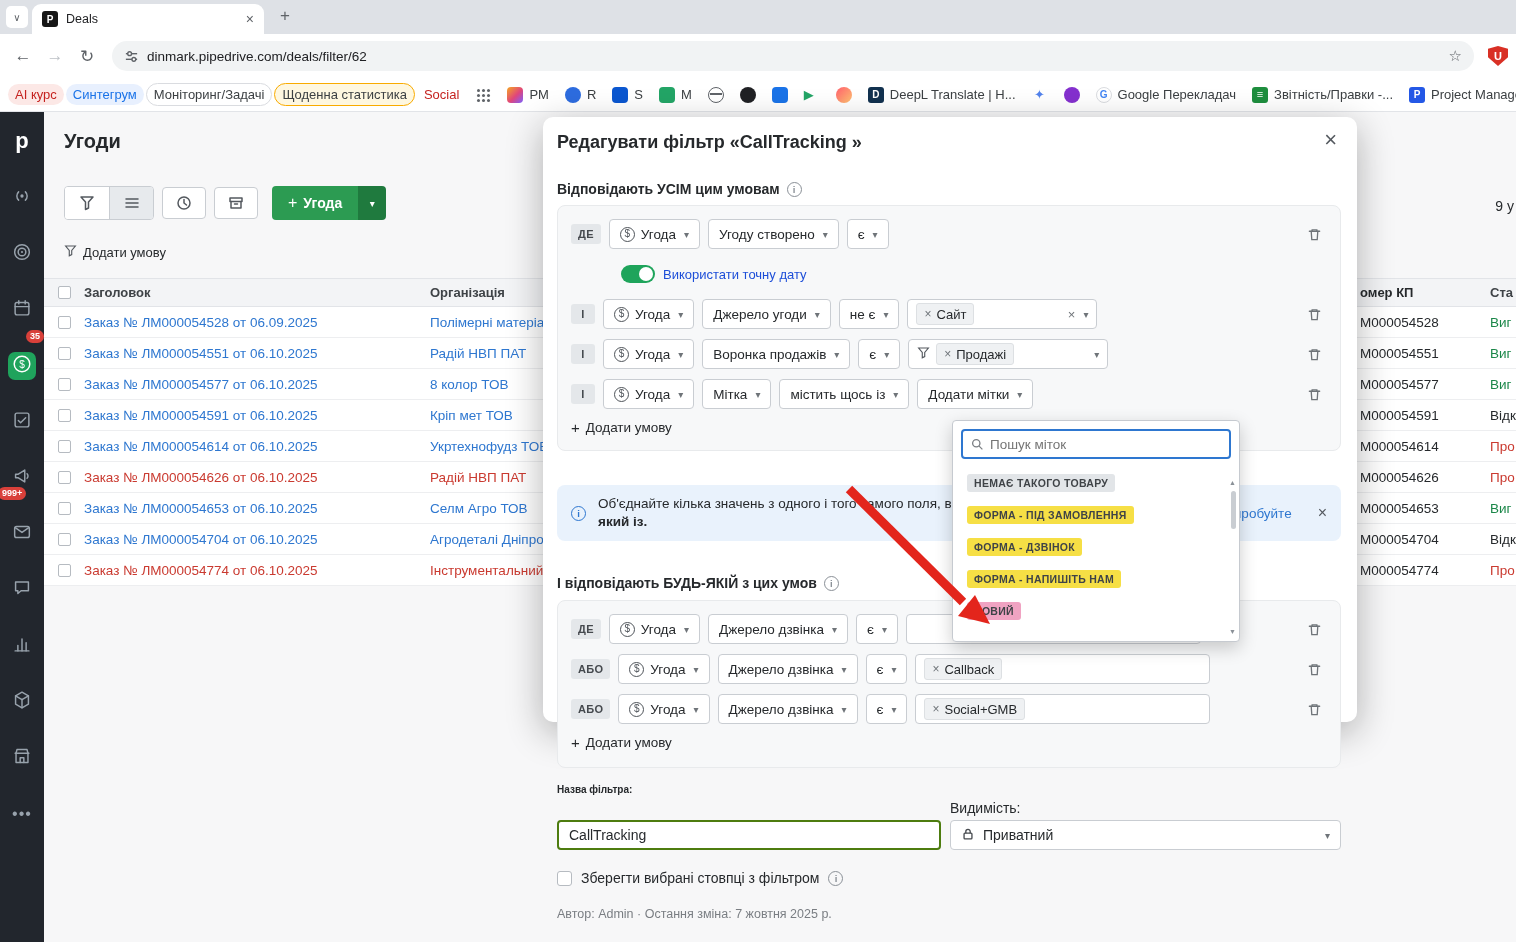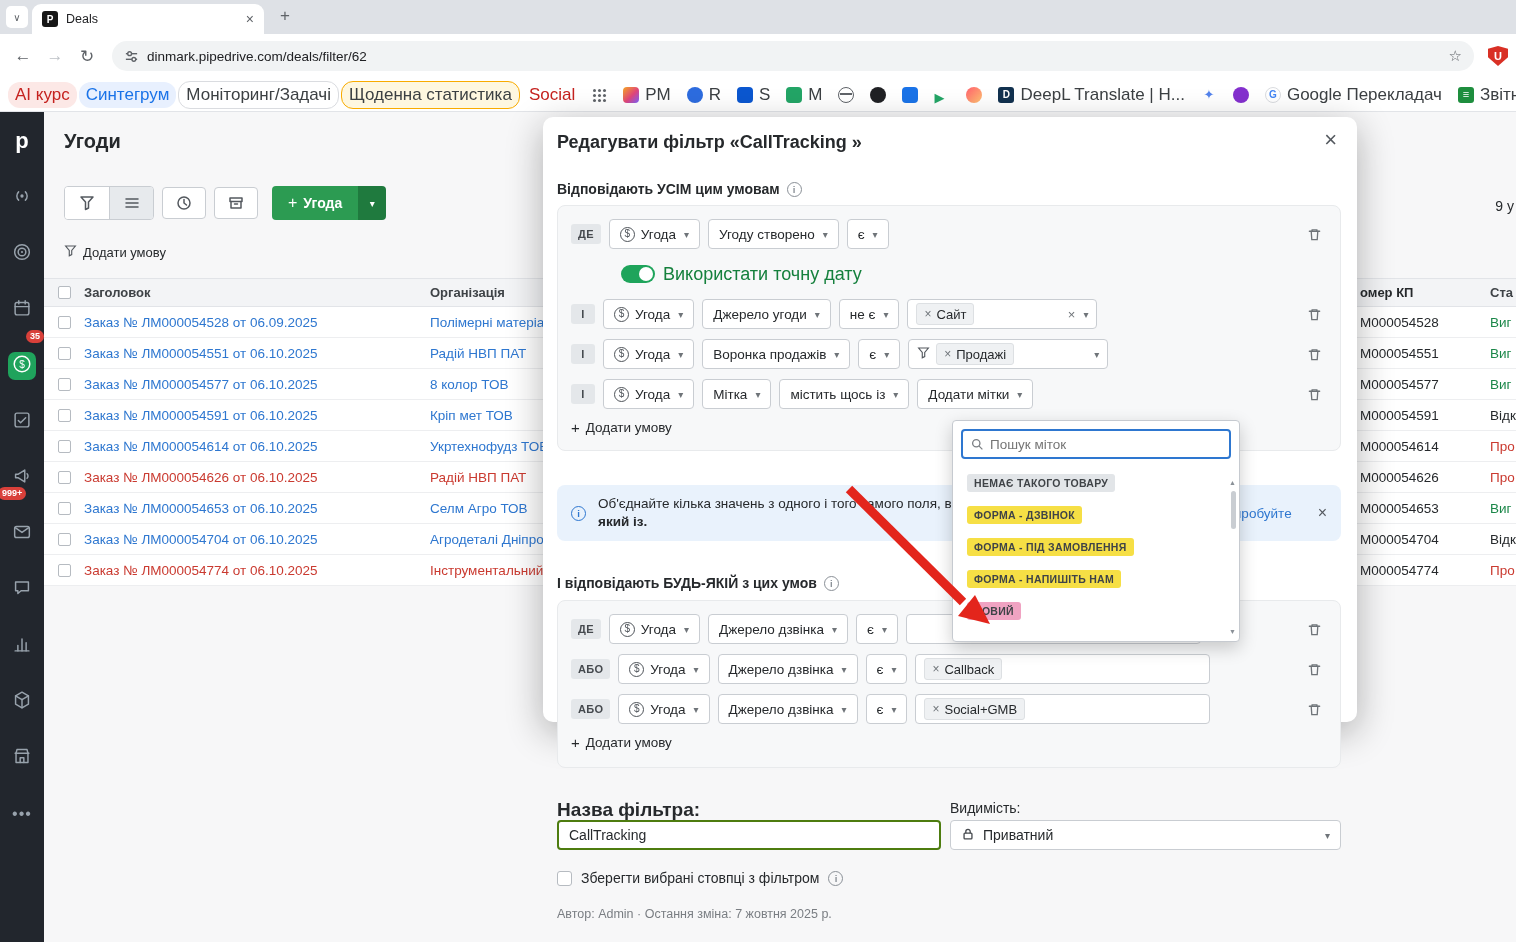--- a/index.html
+++ b/index.html
@@ -18,21 +18,21 @@
 
   .toolbar { position:absolute; left:0; top:34px; right:0; height:44px; background:#fff; display:flex; align-items:center; padding:0 8px; gap:2px; }
   .navbtn { width:30px; height:30px; display:flex; align-items:center; justify-content:center; font-size:17px; color:#5F6368; }
   .navbtn.disabled { color:#BDC1C6; }
   .omnibox { flex:1; height:30px; background:#F1F3F4; border-radius:15px; display:flex; align-items:center; gap:8px; padding:0 12px; margin:0 8px; }
   .url { flex:1; font-size:13.5px; color:#202124; white-space:nowrap; overflow:hidden; }
   .star { color:#5F6368; font-size:15px; }
   .ext-shield { width:20px; height:20px; background:#D93025; color:#fff; font-size:11px; font-weight:bold; display:flex; align-items:center; justify-content:center; clip-path:polygon(50% 0,100% 14%,100% 56%,50% 100%,0 56%,0 14%); flex:none; margin-left:4px; }
 
   .bookmarks { position:absolute; left:0; top:78px; right:0; height:34px; background:#fff; border-bottom:1px solid #E2E4E8; display:flex; align-items:center; padding:0 8px; gap:2px; overflow:hidden; }
-  .bm { display:flex; align-items:center; gap:6px; font-size:17px; color:#3C4043; padding:3px 7px; border-radius:12px; white-space:nowrap; flex:none; }
+  .bm { display:flex; gap:6px; font-size:13px; color:#3C4043; padding:3px 7px; border-radius:12px; white-space:nowrap; flex:none; }
   .bm-label:empty { display:none; }
   .bm.v-chip-red { color:#C5221F; background:#FCE8E6; }
   .bm.v-chip-blue { color:#1A73E8; background:#E8F0FE; }
   .bm.v-chip-outline { border:1px solid #DADCE0; }
   .bm.v-chip-yellow { border:1px solid #F9AB00; background:#FEF7E0; }
   .bm.v-text-red { color:#C5221F; }
   .bicon { width:16px; height:16px; border-radius:4px; flex:none; position:relative; }
   .bicon.v-apps { background:none; }
   .bicon.v-apps::before { content:""; position:absolute; left:2px; top:2px; width:3px; height:3px; border-radius:50%; background:#5F6368;
     box-shadow:5px 0 #5F6368,10px 0 #5F6368,0 5px #5F6368,5px 5px #5F6368,10px 5px #5F6368,0 10px #5F6368,5px 10px #5F6368,10px 10px #5F6368; }
@@ -130,32 +130,32 @@
   .x::before { content:"×"; }
   .vf-x { margin-left:auto; color:#6F7479; font-size:13px; }
   .vf-x::before { content:"×"; }
   .vf-caret { color:#6F7479; font-size:10px; }
   .vf-caret::before { content:"▾"; }
   .trash { margin-left:auto; width:26px; height:26px; display:flex; align-items:center; justify-content:center; background:none; border:none; flex:none; }
   .trash svg { stroke:#6F7479; fill:none; stroke-width:1.4; stroke-linecap:round; }
   .date-input { width:196px; height:30px; border:1px solid #C9CDD2; border-radius:4px; padding:0 10px; font-size:13.5px; color:#26292C; background:#fff; font-family:inherit; }
   .tgl { width:34px; height:18px; border-radius:9px; background:#1EA45B; position:relative; margin-left:12px; flex:none; }
   .tgl::after { content:""; position:absolute; right:2px; top:2px; width:14px; height:14px; border-radius:50%; background:#fff; }
-  .tgl-label { font-size:18px; color:#15803d; }
+  .tgl-label { font-size:13px; color:#1d4ed8; }
   .add-link { display:flex; gap:6px; font-size:13.5px; color:#26292C; align-items:center; margin-top:4px; }
   .add-link::before { content:"+"; font-size:15px; color:#26292C; }
   .pipe-icon { flex:none; }
   .pipe-icon svg, .small-funnel svg { stroke:#54595F; fill:none; stroke-width:1.4; }
 
   #banner { position:absolute; left:14px; right:16px; top:368px; height:56px; background:#E9F2FC; border-radius:8px; display:flex; align-items:center; padding:0 14px; gap:12px; }
   .btext { font-size:13.5px; color:#26292C; line-height:18px; }
   .btry { margin-left:auto; color:#2E77D0; font-size:13.5px; white-space:nowrap; }
   .bclose { color:#54595F; font-size:16px; margin-left:14px; background:none; border:none; }
 
-  .fname-label { position:absolute; left:14px; top:682px; font-size:19px; font-weight:bold; }
+  .fname-label { position:absolute; left:14px; top:667px; font-size:10px; font-weight:bold; }
   .fname-input { position:absolute; left:14px; top:703px; width:384px; height:30px; border:2px solid #4d7c0f; border-radius:4px; padding:0 10px; font-size:14px; color:#26292C; font-family:inherit; }
   .vis-label { position:absolute; left:407px; top:683px; font-size:14px; font-weight:normal; }
   .vis-select { position:absolute; left:407px; right:16px; top:703px; height:30px; border:1px solid #C9CDD2; border-radius:4px; display:flex; align-items:center; gap:8px; padding:0 10px; font-size:14px; background:#fff; }
   .vis-select svg { stroke:#45494E; fill:none; stroke-width:1.5; }
   .vis-caret { margin-left:auto; color:#6F7479; font-size:10px; }
   .vis-caret::before { content:"▾"; }
   .savecols { position:absolute; left:14px; top:753px; display:flex; gap:9px; align-items:center; font-size:14px; color:#26292C; }
   .cb-lg { width:15px; height:15px; border:1.5px solid #B6BBC1; border-radius:3px; background:#fff; flex:none; }
   .mfooter { position:absolute; left:14px; top:790px; font-size:12.5px; color:#7A7E83; }
 
@@ -804,25 +804,25 @@
           </svg>
         <input placeholder="Пошук міток" style="">
       </div>
       <div class="opts">
 
           <div class="opt">
             <span class="lchip v-gray">НЕМАЄ ТАКОГО ТОВАРУ</span>
           </div>
 
           <div class="opt">
+            <span class="lchip v-yellow">ФОРМА - ПІД ЗАМОВЛЕННЯ</span>
+          </div>
+
+          <div class="opt">
             <span class="lchip v-yellow">ФОРМА - ДЗВІНОК</span>
-          </div>
-
-          <div class="opt">
-            <span class="lchip v-yellow">ФОРМА - ПІД ЗАМОВЛЕННЯ</span>
           </div>
 
           <div class="opt">
             <span class="lchip v-yellow">ФОРМА - НАПИШІТЬ НАМ</span>
           </div>
 
           <div class="opt">
             <span class="lchip v-pink">НОВИЙ</span>
           </div>
         </div>

